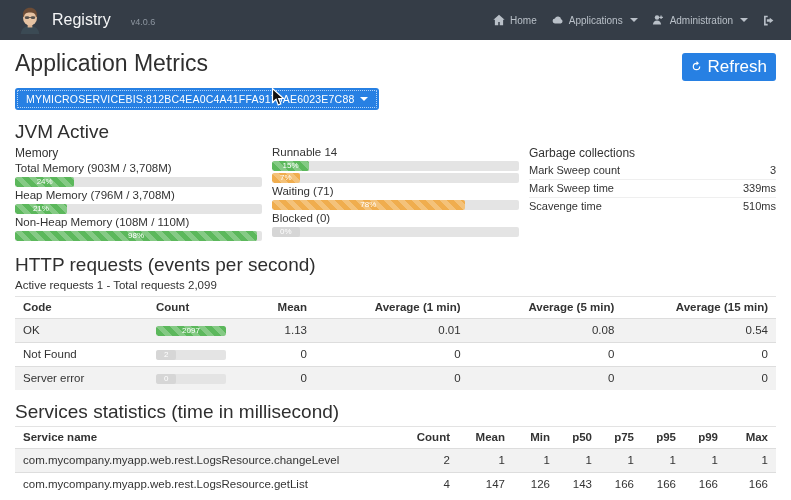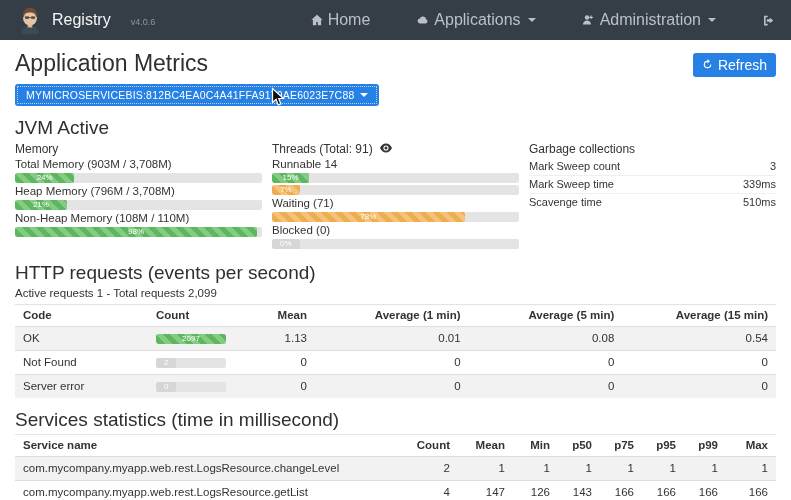--- a/index.html
+++ b/index.html
@@ -13,37 +13,37 @@
 
   
   .navbar {
     height: 40px; display: flex; align-items: center;
     padding: 0 16px; color: #b9c0c8;
   }
   .brand { display: flex; align-items: center; gap: 8px; cursor: pointer; }
   .logo { width: 28px; height: 28px; display: inline-block; }
   .brand-name { color: #f5f6f7; font-size: 16px; }
   .brand-version { color: #8d96a0; font-size: 9px; margin-left: 12px; margin-top: 4px; }
-  .nav-links { margin-left: auto; display: flex; align-items: center; gap: 46px; font-size: 16px; }
+  .nav-links { margin-left: auto; display: flex; align-items: center; gap: 14px; font-size: 10px; }
   .nav-item { display: flex; align-items: center; gap: 5px; color: #b9c0c8; cursor: pointer; text-decoration: none; }
   .nav-item svg { display: block; }
   .caret-dn {
     width: 0; height: 0; border-left: 4px solid transparent;
     border-right: 4px solid transparent; border-top: 4px solid currentColor;
     display: inline-block; margin-left: 2px;
   }
 
   
   .content { padding: 0 15px; }
   .page-header { margin-top: 10px; display: flex; align-items: flex-start; justify-content: space-between; }
   h1 { font-size: 23px; font-weight: 400; margin: 0; line-height: 26px; color: #2f2f2f; }
   .btn { border: none; color: #fff; border-radius: 3px; cursor: pointer; font-family: inherit; }
   .btn-refresh {
     display: flex; align-items: center; gap: 5px;
-    font-size: 14px; padding: 4px 9px; margin-top: 3px;
+    font-size: 17px; padding: 4px 9px; margin-top: 3px;
   }
   .btn-instance {
     margin-top: 7px; font-size: 10.5px; padding: 5px 11px;
     display: inline-flex; align-items: center; gap: 6px;
     outline: 1px dotted rgba(255,255,255,0.65); outline-offset: -3px;
     letter-spacing: 0.2px;
   }
   .caret-white {
     width: 0; height: 0; border-left: 4px solid transparent;
     border-right: 4px solid transparent; border-top: 4px solid #fff;
@@ -208,29 +208,20 @@
         </div>
         <div>
           <div class="metric-label">Non-Heap Memory (108M / 110M)</div>
           <div class="progress">
             <div class="progress-fill striped" style="width: 98%; background-color: rgb(92, 184, 92);">98%</div>
           </div>
         </div>
       </div>
 
       <div class="jvm-col">
-        <div class="panel-title">
-          <span>Threads (Total: 91)</span>
-          <span class="eye">
-            <svg width="12" height="10" viewBox="0 0 16 12" fill="#333">
-                <path d="M8 0C4.5 0 1.6 2.4 0 6c1.6 3.6 4.5 6 8 6s6.4-2.4 8-6c-1.6-3.6-4.5-6-8-6zm0 9.5A3.5 3.5 0 1 1 8 2.5a3.5 3.5 0 0 1 0 7z"></path>
-                <circle cx="8" cy="6" r="2"></circle>
-              </svg>
-          </span>
-        </div>
         <div>
           <div class="metric-label">Runnable 14</div>
           <div class="progress">
             <div class="progress-fill striped" style="width: 15%; background-color: rgb(92, 184, 92);">15%</div>
           </div>
         </div>
         <div>
           <div class="progress">
             <div class="progress-fill striped" style="width: 7%; background-color: rgb(240, 173, 78);">7%</div>
           </div>

